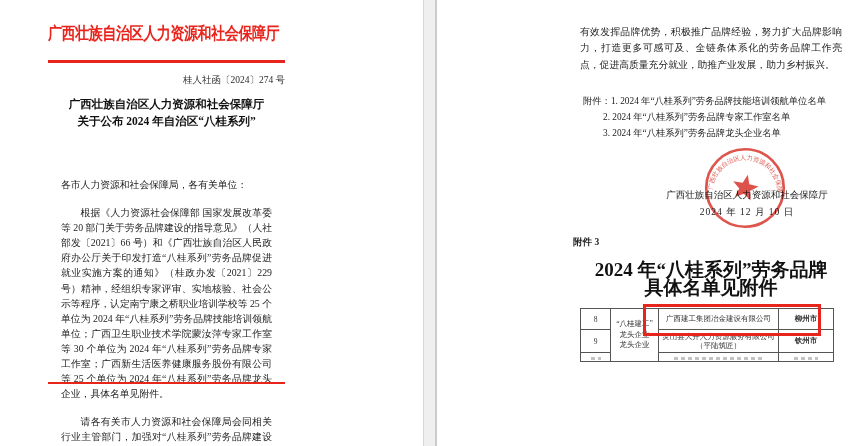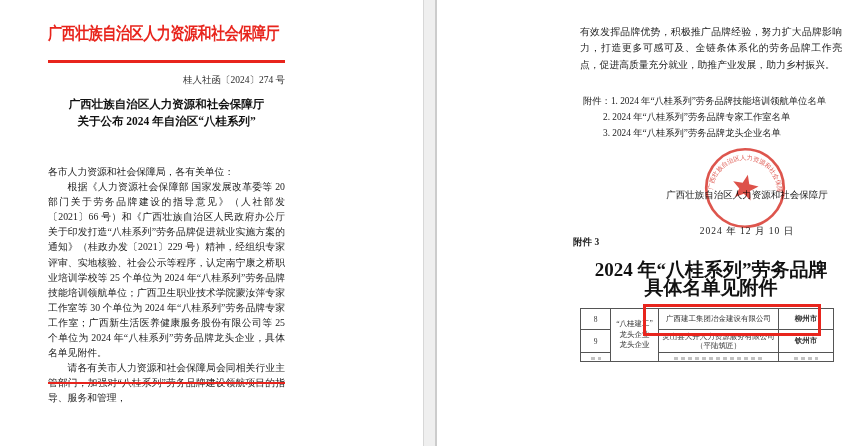--- a/index.html
+++ b/index.html
@@ -19,36 +19,36 @@
   
   .lcol{position:absolute;left:48px;width:237px;}
   #agency-header{
     top:23px;color:#e8241c;font-weight:bold;font-size:14px;letter-spacing:-0.4px;
     transform:scaleY(1.22);transform-origin:top left;white-space:nowrap;
   }
   #red-rule-top{top:60px;height:2.5px;background:#e8241c;}
   #doc-number{top:74px;text-align:right;font-size:9.5px;color:#2a2a2a;}
   #doc-title{top:96px;text-align:center;font-weight:bold;font-size:11.5px;line-height:17px;color:#111;}
   #left-body{top:164px;font-size:9.8px;line-height:15.1px;text-align:justify;color:#222;}
-  #left-body p{margin:0;text-indent:2em;}
+  #left-body p{margin:13px;text-indent:2em;}
   #left-body .salutation{text-indent:0;}
   #red-rule-bottom{top:382px;height:2px;background:#e8241c;}
   
   #drag-handle{
     position:absolute;left:477px;top:257px;width:12px;height:22px;
     display:grid;grid-template-columns:4px 4px;grid-auto-rows:4px;gap:4px;cursor:grab;
   }
   #drag-handle i{background:#4f4f4f;border-radius:50%;}
   
   .rcol{position:absolute;left:143px;width:262px;}
   #right-body{top:24px;font-size:9.8px;line-height:16.4px;text-align:justify;color:#222;}
   #attachments{top:93px;left:146px;width:260px;font-size:9.3px;line-height:16px;color:#222;}
   #attachments .indent{margin-left:20px;}
   #issue-block{position:absolute;left:220px;top:189px;width:180px;text-align:center;font-size:9.5px;color:#222;}
-  #issue-block .date{margin-top:23px;letter-spacing:1px;}
+  #issue-block .date{margin-top:4px;letter-spacing:1px;}
   #seal{position:absolute;left:264px;top:144px;width:88px;height:88px;mix-blend-mode:multiply;opacity:.88;}
   #appendix-label{position:absolute;left:136px;top:236px;font-size:9.5px;font-weight:bold;color:#222;}
   #appendix-title{top:261px;text-align:center;font-weight:bold;font-size:19px;line-height:17.5px;color:#111;}
   
   #longtou-table{
     position:absolute;left:143px;top:308px;width:233px;
     border-collapse:collapse;table-layout:fixed;font-size:7.5px;color:#333;
   }
   #longtou-table td{
     border:0.9px solid #555;text-align:center;vertical-align:middle;

